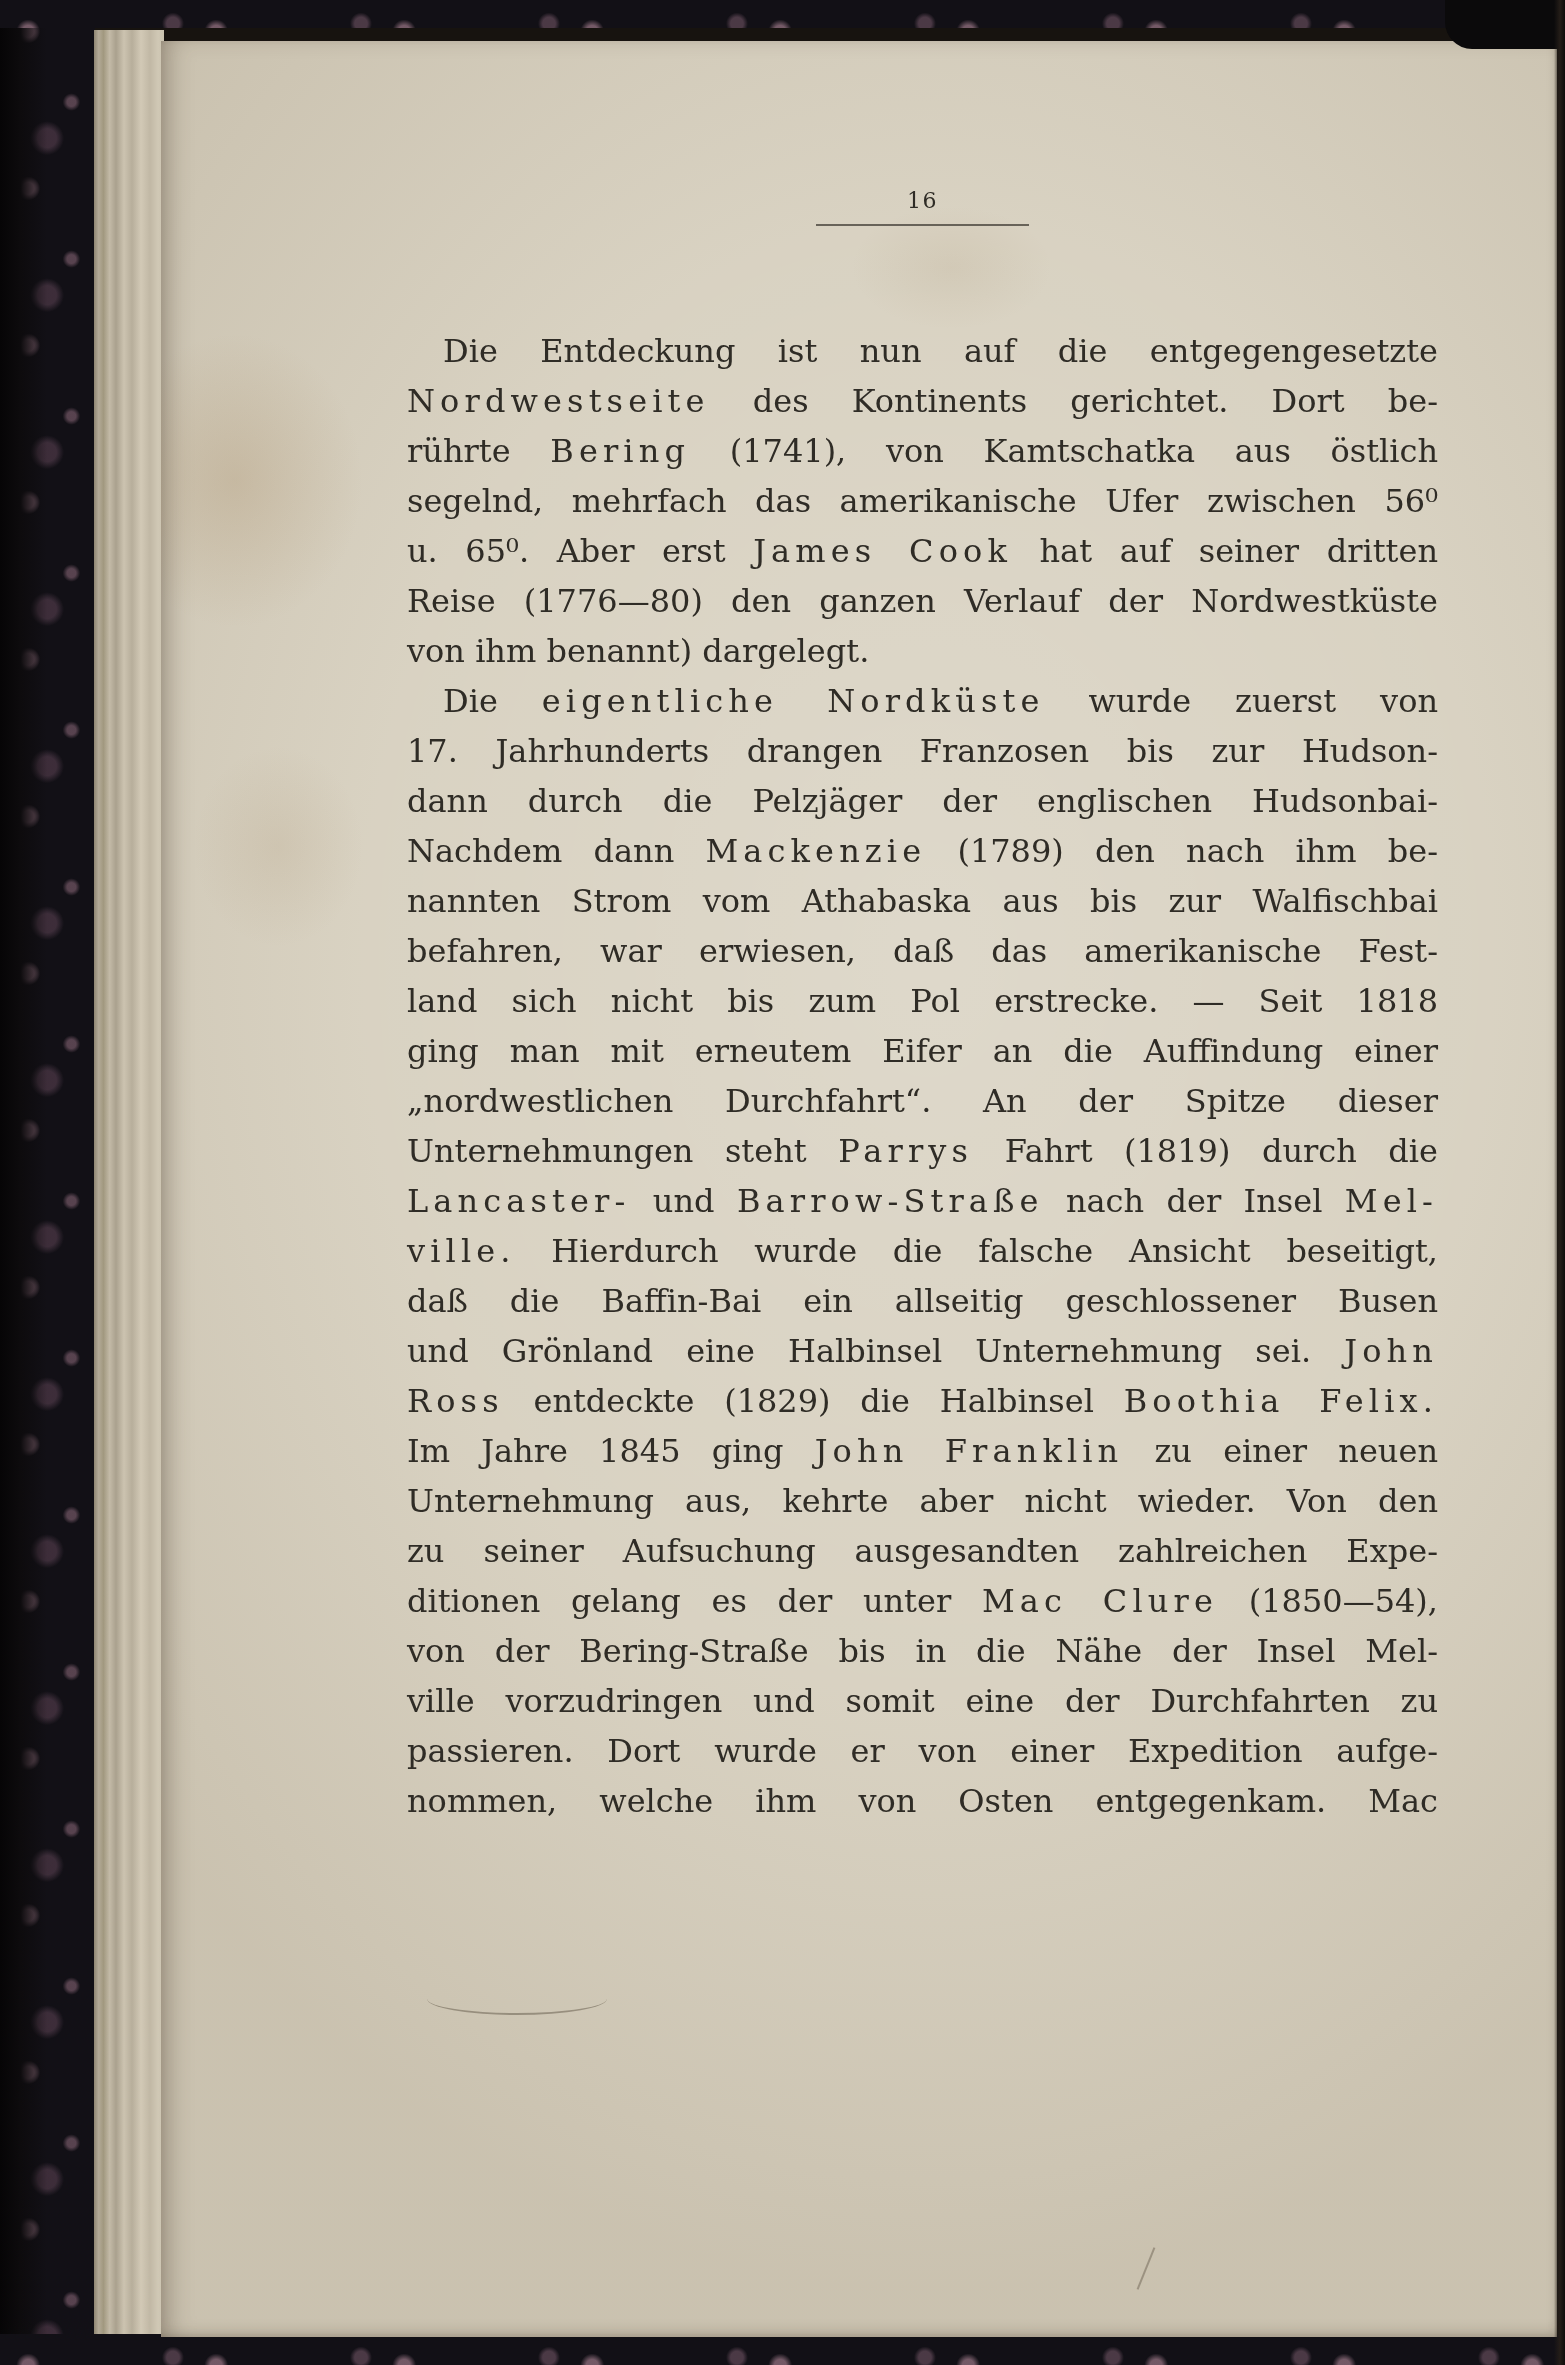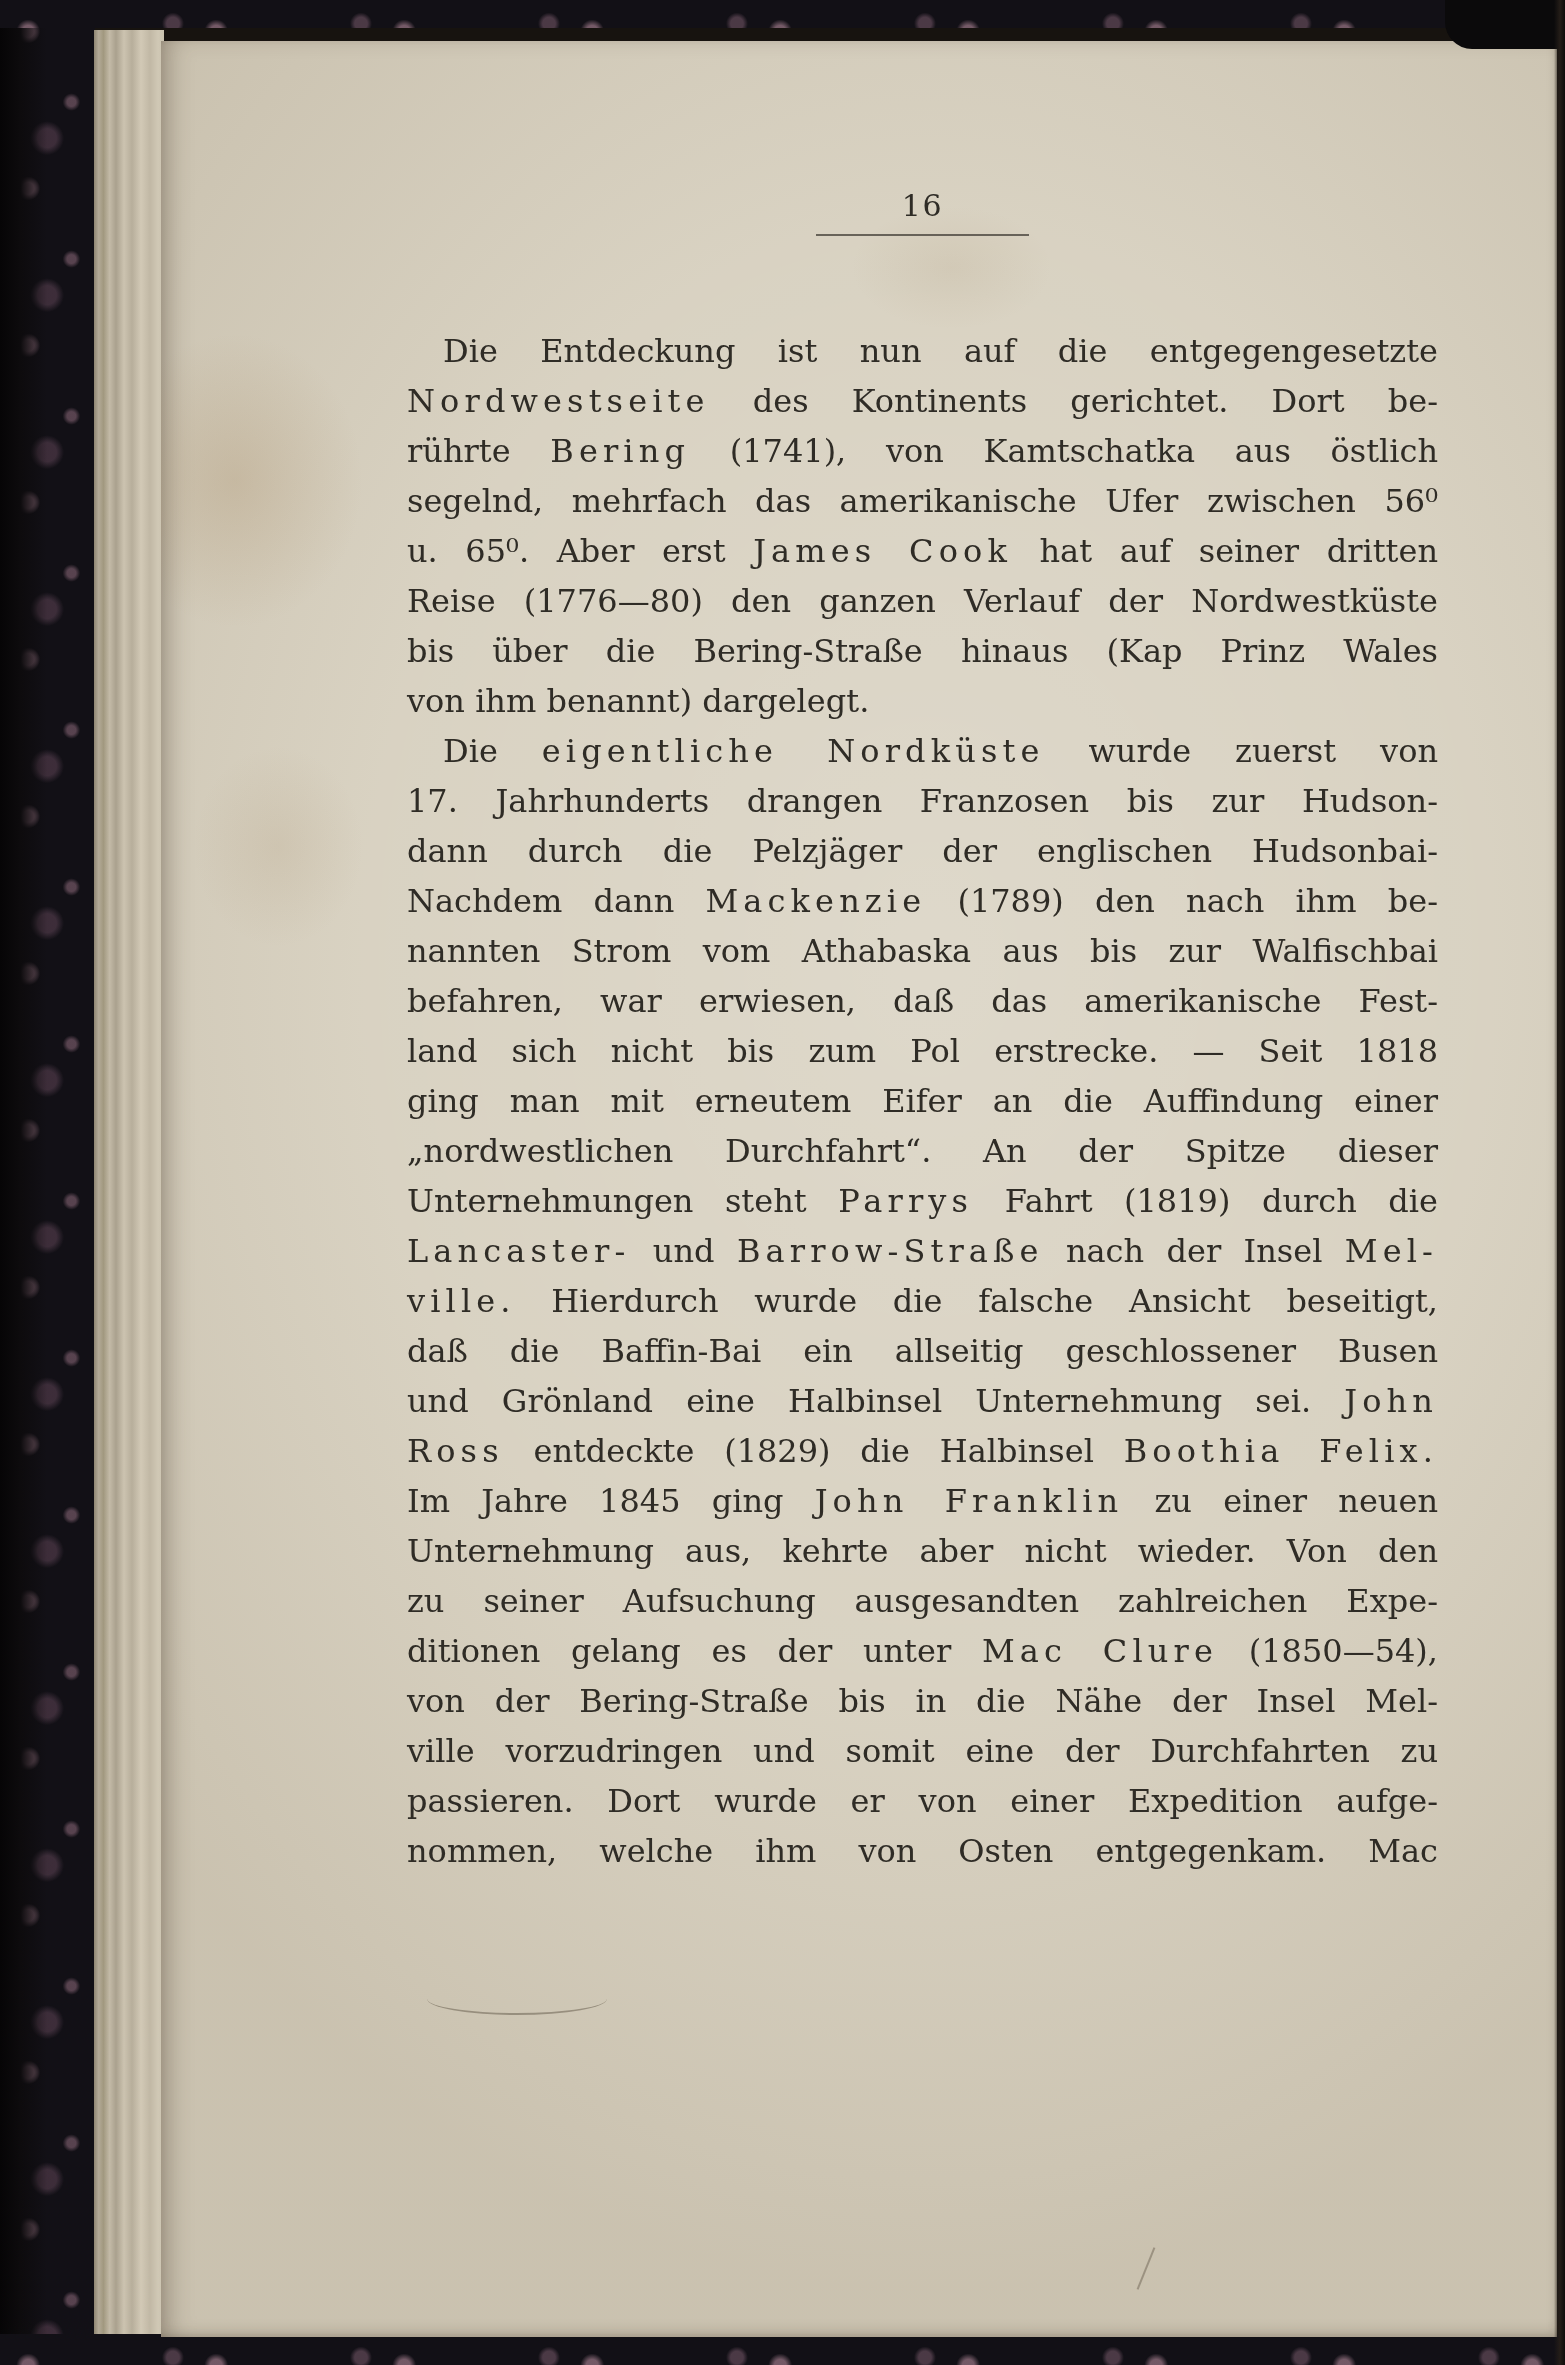--- a/index.html
+++ b/index.html
@@ -58,21 +58,21 @@
   .stain { position: absolute; border-radius: 50%; pointer-events: none; }
   .stain.s1 { left: -55px; top: 291px; width: 258px; height: 297px;
     background: radial-gradient(ellipse at center, rgba(156,122,78,0.22), rgba(156,122,78,0) 70%); }
   .stain.s2 { left: 31px;  top: 704px; width: 172px; height: 203px;
     background: radial-gradient(ellipse at center, rgba(150,120,80,0.12), rgba(150,120,80,0) 70%); }
   .stain.s3 { left: 689px; top: 164px; width: 203px; height: 125px;
     background: radial-gradient(ellipse at center, rgba(150,120,80,0.10), rgba(150,120,80,0) 70%); }
 
   
   .pagenum-wrap { position: absolute; left: 246px; top: 147px; width: 1031px; text-align: center; }
-  .pagenum { font-size: 30px; letter-spacing: 1.6px; color: var(--color-ink, #2f2c26); }
+  .pagenum { font-size: 22px; letter-spacing: 1.6px; color: var(--color-ink, #2f2c26); }
   .pagenum-rule { margin: 11px auto 0; width: 213px; height: 0;
     border-top: 2.3px solid rgba(60,56,48,0.72); }
 
   
   .text-block {
     position: absolute; left: 246px; top: 244px; width: 1031px;
     font-size: 32px; line-height: 50px;
     color: var(--color-ink, #2f2c26);
     margin-top: 41px;
   }
@@ -115,21 +115,20 @@
       <div class="pagenum-rule"></div>
     </div>
 
     <div class="text-block">
         <div class="textline indent"><span>Die Entdeckung ist nun auf die entgegengesetzte</span></div>
         <div class="textline"><span class="spaced">Nordwestseite</span><span> des Kontinents gerichtet. Dort be-</span></div>
         <div class="textline"><span>rührte </span><span class="spaced">Bering</span><span> (1741), von Kamtschatka aus östlich</span></div>
         <div class="textline"><span>segelnd, mehrfach das amerikanische Ufer zwischen 56⁰</span></div>
         <div class="textline"><span>u. 65⁰. Aber erst </span><span class="spaced">James Cook</span><span> hat auf seiner dritten</span></div>
         <div class="textline"><span>Reise (1776—80) den ganzen Verlauf der Nordwestküste</span></div>
-        <div class="textline"><span>bis über die Bering-Straße hinaus (Kap Prinz Wales</span></div>
         <div class="textline para-end"><span>von ihm benannt) dargelegt.</span></div>
         <div class="textline indent"><span>Die </span><span class="spaced">eigentliche Nordküste</span><span> wurde zuerst von</span></div>
         <div class="textline"><span>17. Jahrhunderts drangen Franzosen bis zur Hudson-</span></div>
         <div class="textline"><span>dann durch die Pelzjäger der englischen Hudsonbai-</span></div>
         <div class="textline"><span>Nachdem dann </span><span class="spaced">Mackenzie</span><span> (1789) den nach ihm be-</span></div>
         <div class="textline"><span>nannten Strom vom Athabaska aus bis zur Walfischbai</span></div>
         <div class="textline"><span>befahren, war erwiesen, daß das amerikanische Fest-</span></div>
         <div class="textline"><span>land sich nicht bis zum Pol erstrecke. — Seit 1818</span></div>
         <div class="textline"><span>ging man mit erneutem Eifer an die Auffindung einer</span></div>
         <div class="textline"><span>„nordwestlichen Durchfahrt“. An der Spitze dieser</span></div>

